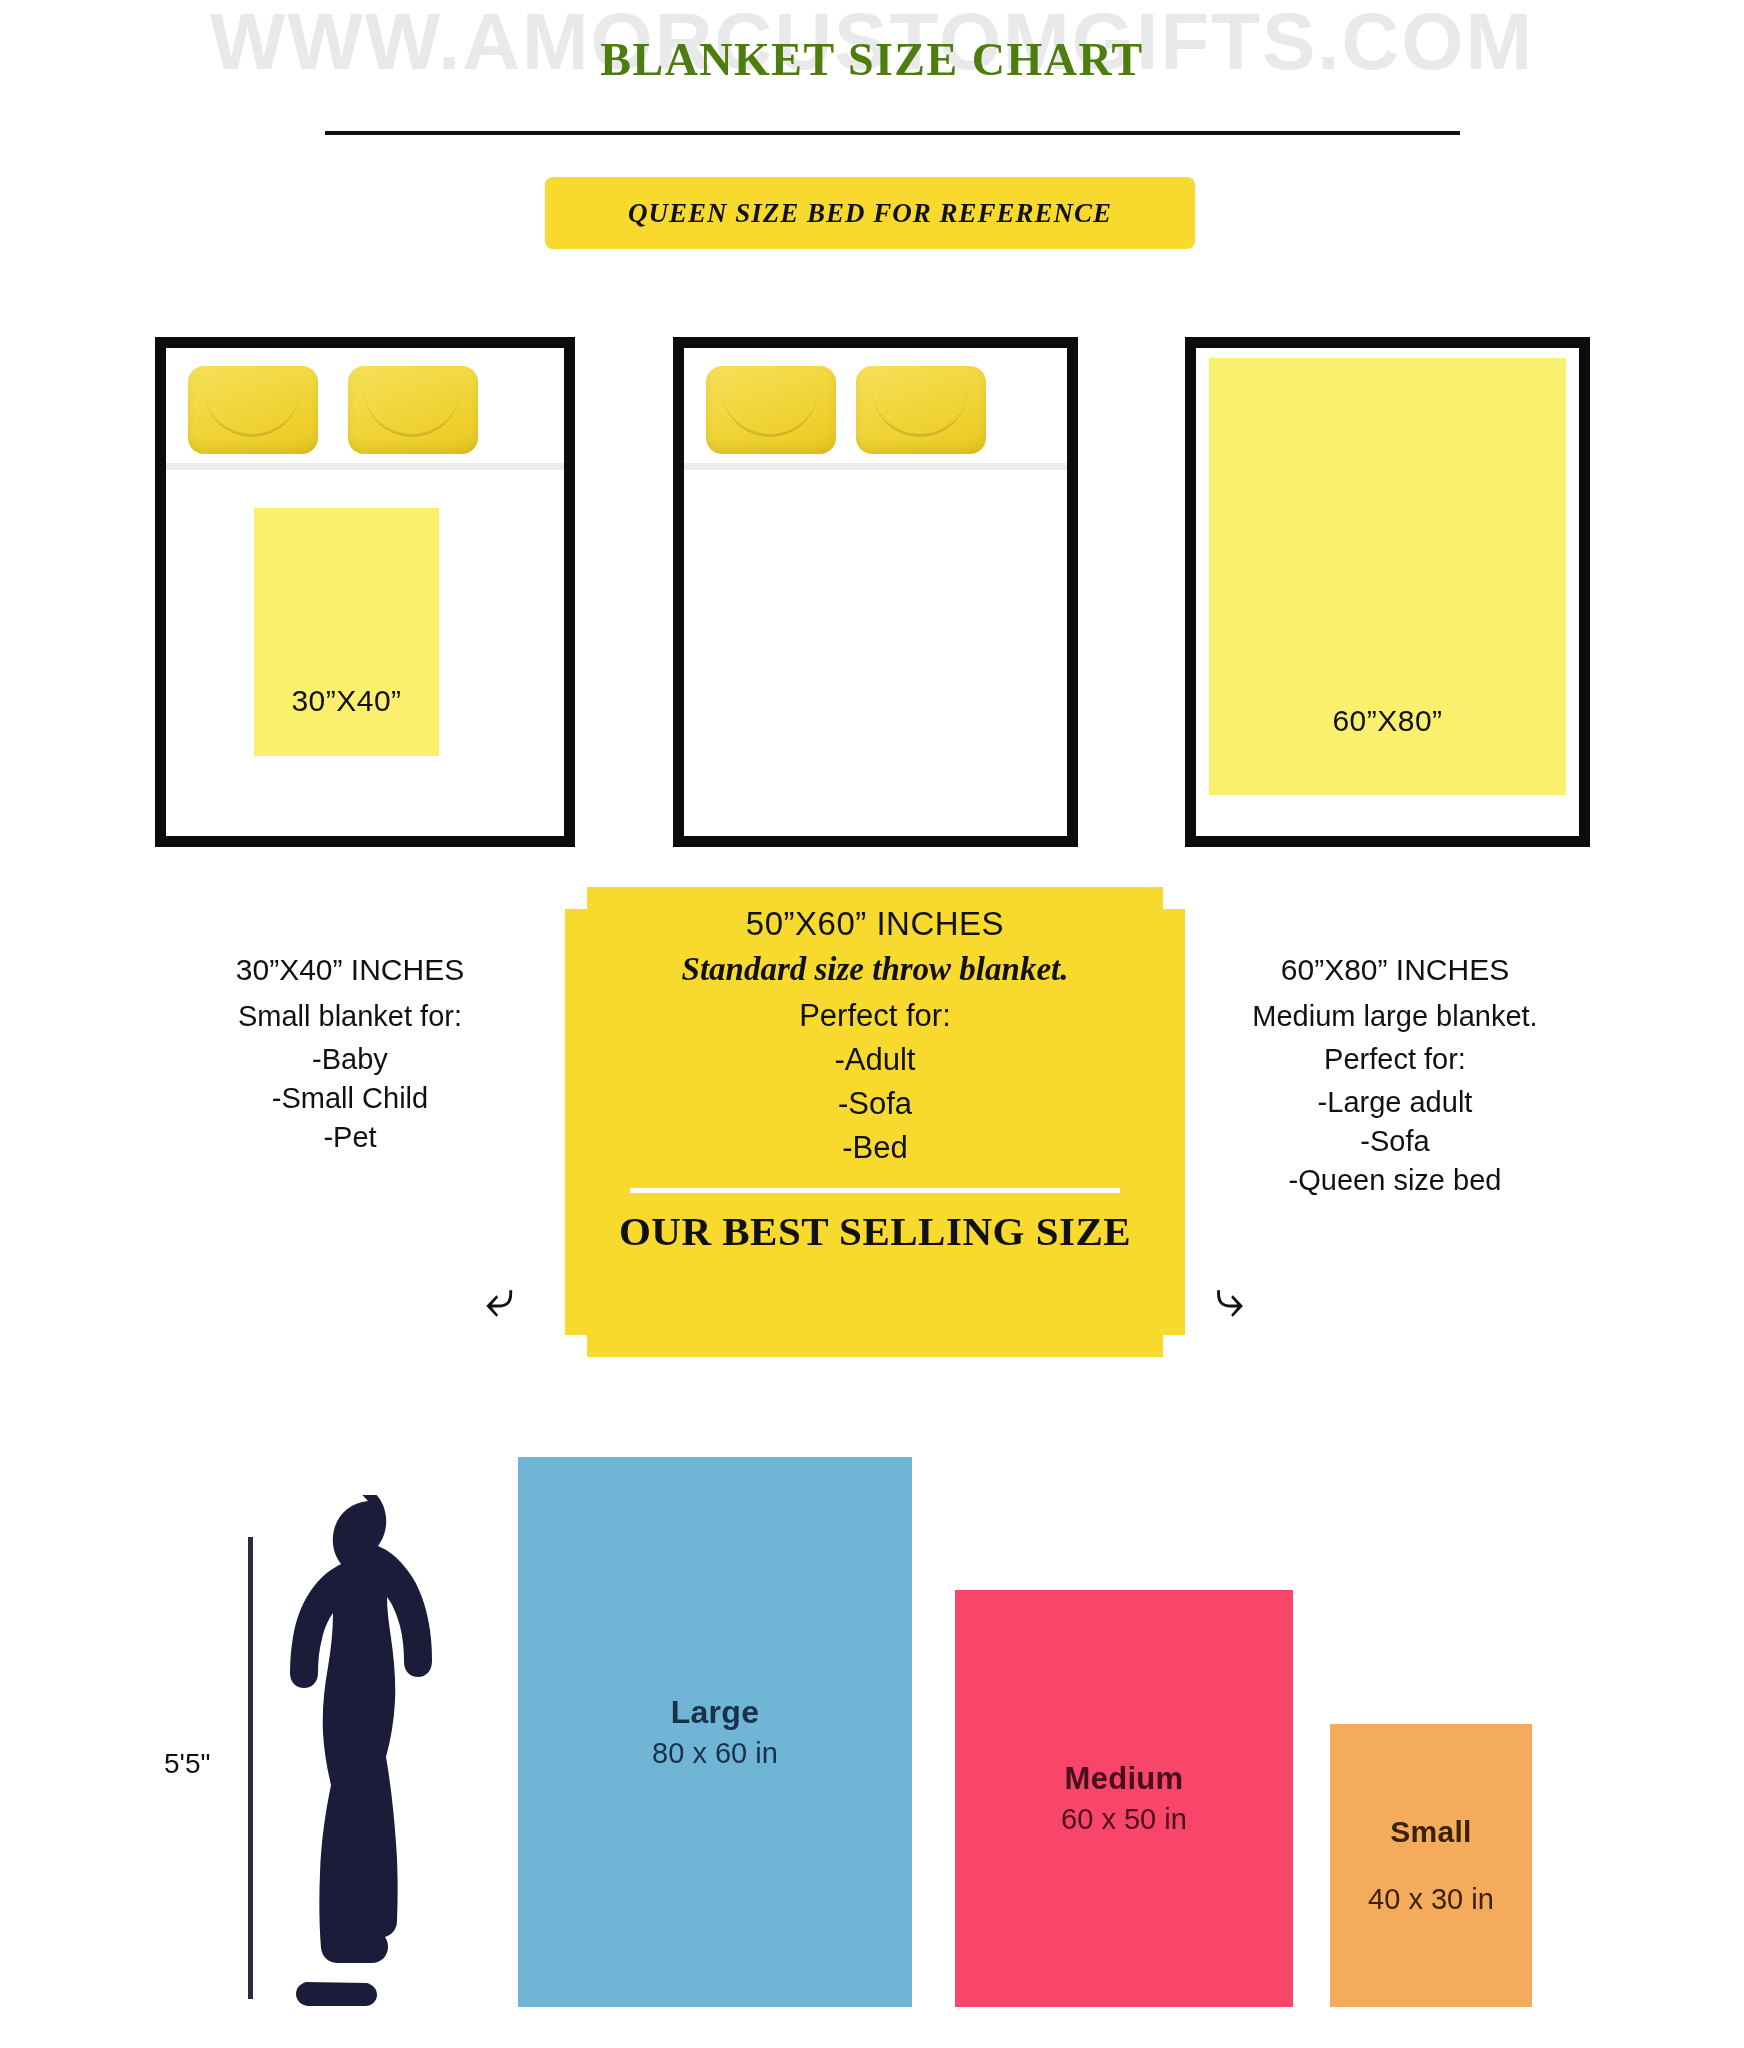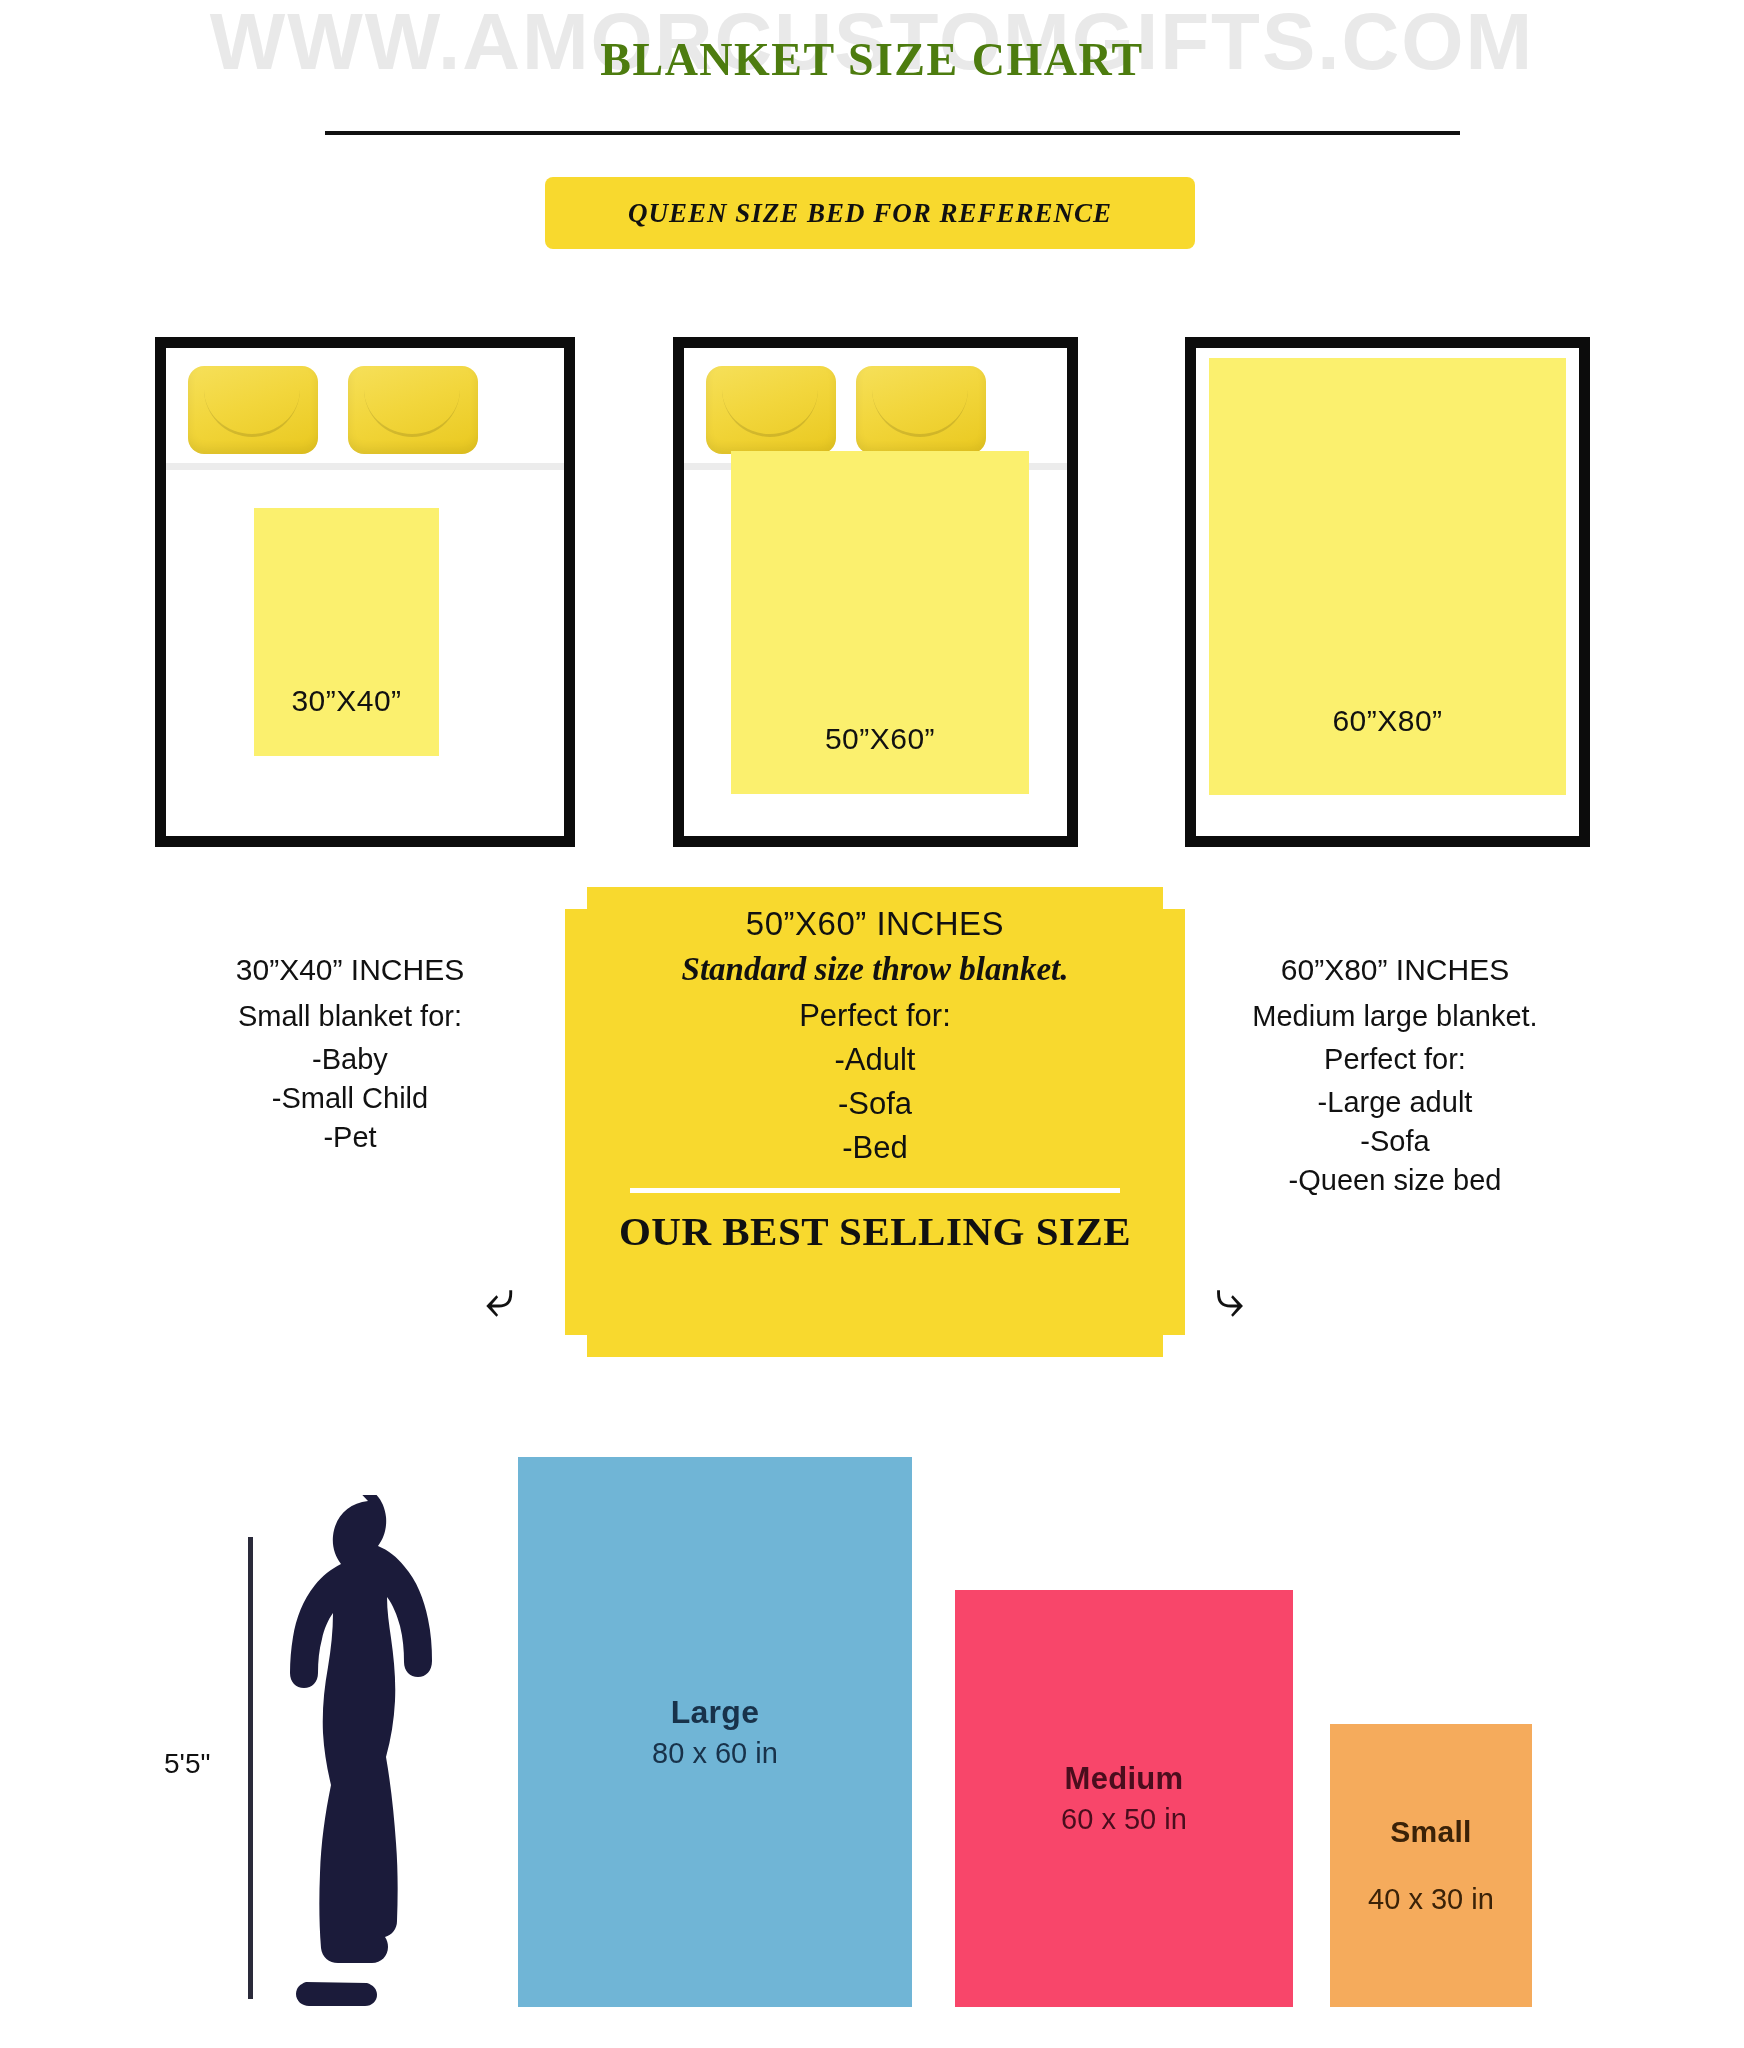--- a/index.html
+++ b/index.html
@@ -269,23 +269,20 @@
   <div class="sheet-line"></div>
   <div class="blanket" id="blanket-1">
     <span class="blanket-label">30”X40”</span>
   </div>
 </div>
 
 <div class="bed" id="bed-2">
   <div class="pillow left"></div>
   <div class="pillow right"></div>
   <div class="sheet-line"></div>
-  <div class="blanket" id="blanket-2">
-    <span class="blanket-label">50”X60”</span>
-  </div>
 </div>
 
 <div class="bed" id="bed-3">
   <div class="blanket" id="blanket-3">
     <span class="blanket-label">60”X80”</span>
   </div>
 </div>
 
 <div class="desc" id="desc-left">
   <div class="head">30”X40” INCHES</div>

